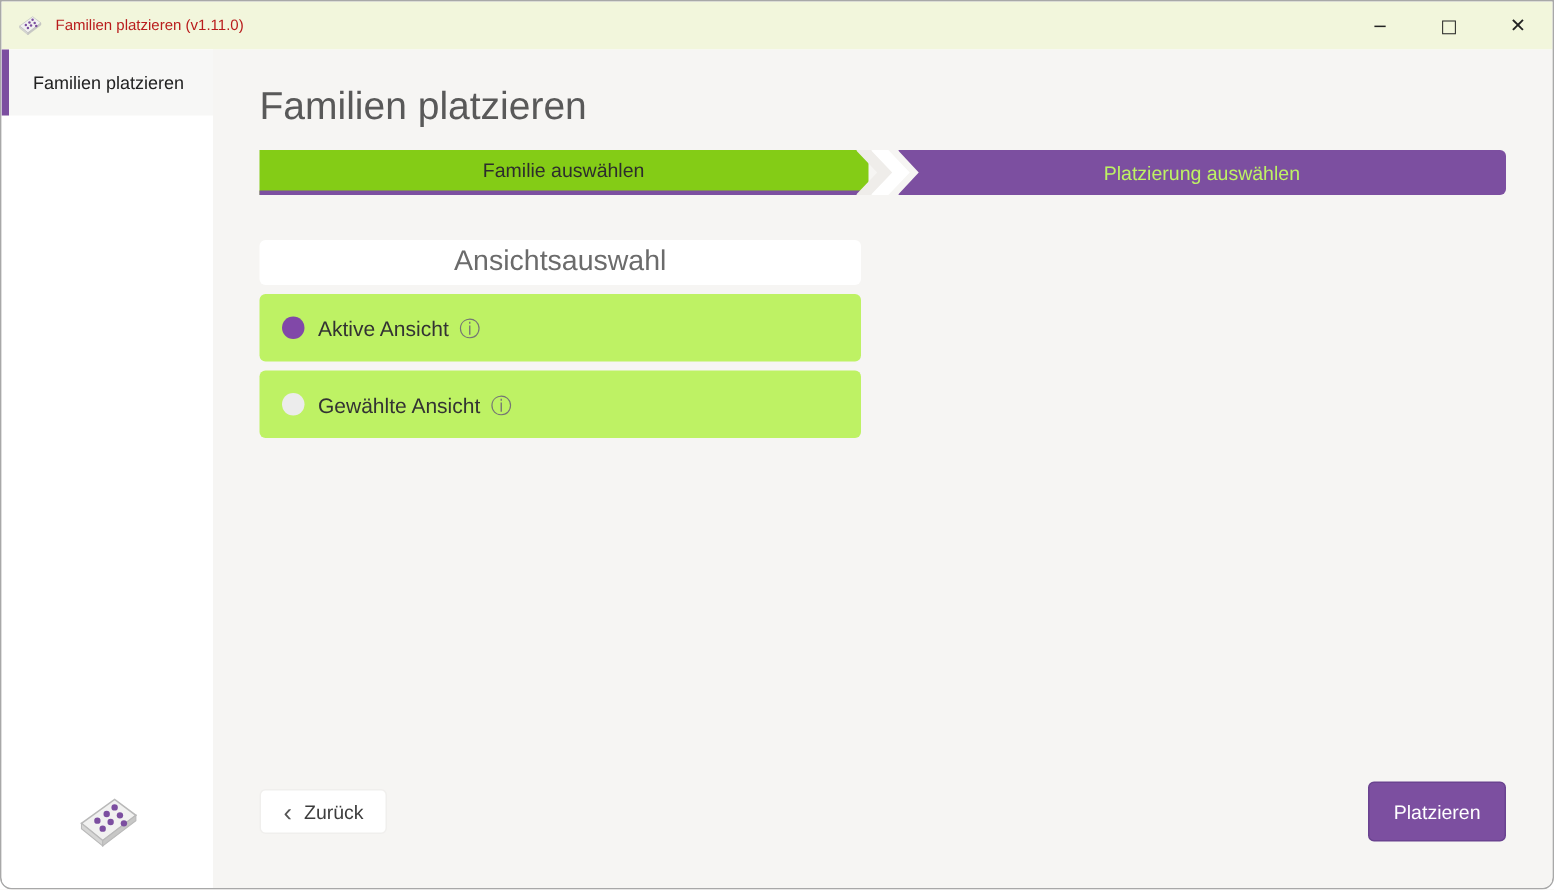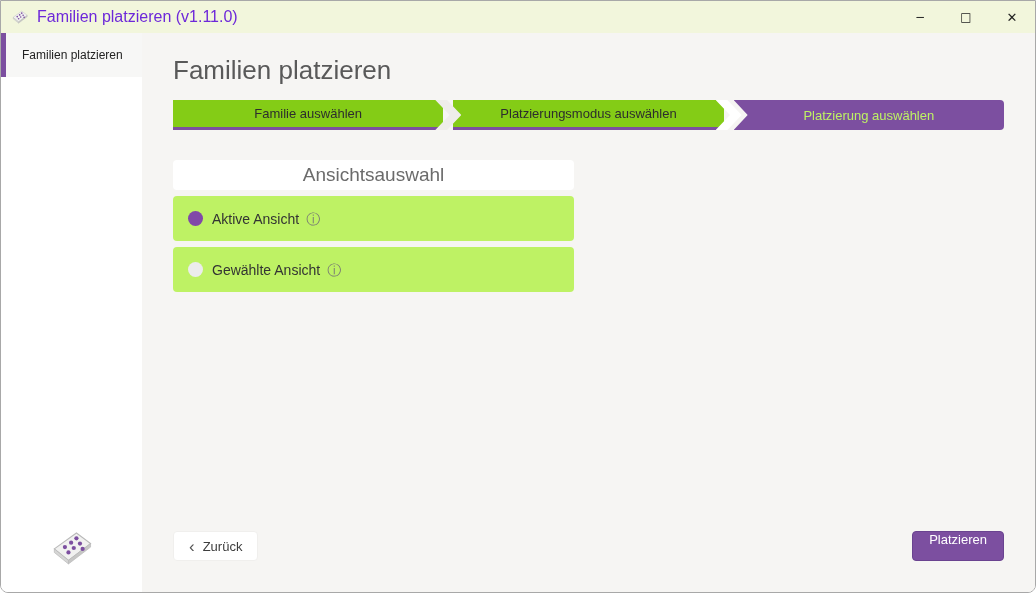--- a/index.html
+++ b/index.html
@@ -13,21 +13,21 @@
   .window{
     width:1036px;height:593px;display:flex;flex-direction:column;
     border:1px solid #a8a8a8;border-radius:0 0 8px 8px;overflow:hidden;background:#fff;
   }
   
   .titlebar{
     height:32px;flex:0 0 32px;background:var(--titlebar-bg);
     display:flex;align-items:center;
   }
   .titlebar .app-icon{width:18px;height:16px;margin:0 8px 0 10px;display:flex;align-items:center;}
-  .titlebar .title{font-size:16px;color:#6d28d9;}
+  .titlebar .title{font-size:10px;color:#b91c1c;}
   .win-controls{margin-left:auto;display:flex;height:100%;}
   .win-btn{
     width:46px;height:100%;display:flex;align-items:center;justify-content:center;
     font-size:12px;color:#222;cursor:default;background:transparent;border:none;
     font-family:"DejaVu Sans",sans-serif;
   }
   .win-btn.close{font-size:13px;}
   
   .body-row{flex:1;display:flex;min-height:0;}
   .sidebar{
@@ -90,22 +90,22 @@
     margin-top:auto;margin-bottom:31px;display:flex;align-items:center;
     justify-content:space-between;
   }
   .btn-back{
     height:30px;background:#fff;border:1px solid #f0efed;border-radius:4px;
     display:flex;align-items:center;padding:0 15px;font-size:13px;color:#3d3d3d;
     cursor:default;font-family:inherit;
   }
   .btn-back .chev-left{font-size:17px;color:#555;margin-right:8px;line-height:1;}
   .btn-submit{
-    height:30px;background:var(--accent);border:1px solid #6a4390;border-radius:4px;
-    display:flex;padding:0 16px;font-size:13px;color:#fff;
+    height:40px;background:var(--accent);border:1px solid #6a4390;border-radius:4px;
+    display:flex;align-items:center;padding:0 16px;font-size:13px;color:#fff;
     cursor:default;font-family:inherit;
   }
 </style>
 </head>
 <body>
 
 <svg width="0" height="0" style="position:absolute">
   <defs>
     <g id="tile-logo">
       <path d="M6 23 L31 5 L47 17 L22 36 Z" fill="#f1f1f0" stroke="#b9b9b9" stroke-width="1.2"></path>
@@ -155,23 +155,20 @@
 
       <h1 class="page-title">Familien platzieren</h1>
 
       <div class="wizard">
         <div class="step done">
           <span>Familie auswählen</span>
         </div>
         <div class="step-sep">
           <span class="chev light"></span>
         </div>
-        <div class="step done">
-          <span>Platzierungsmodus auswählen</span>
-        </div>
         <div class="step-sep">
           <span class="chev white"></span>
         </div>
         <div class="step active">
           <span>Platzierung auswählen</span>
         </div>
       </div>
 
       <div class="view-box">
         <div class="view-header">

